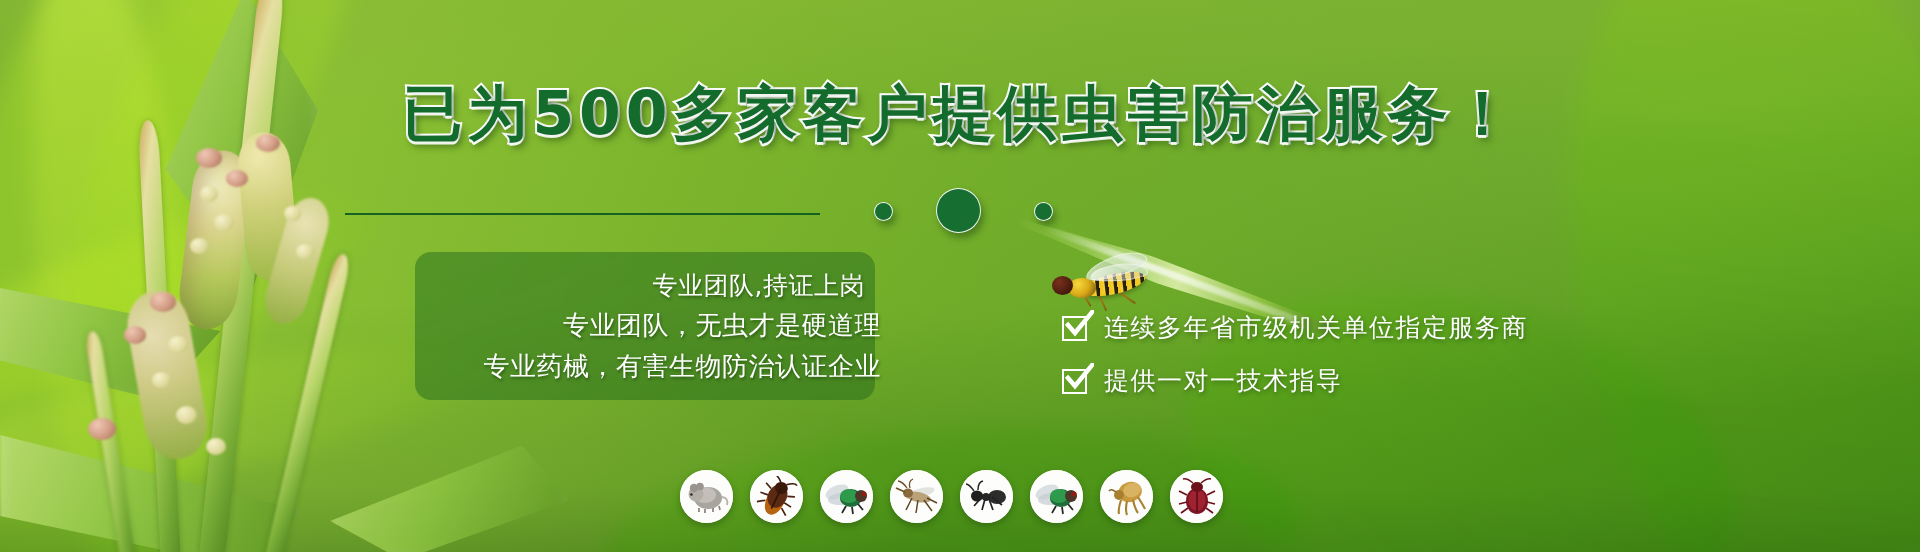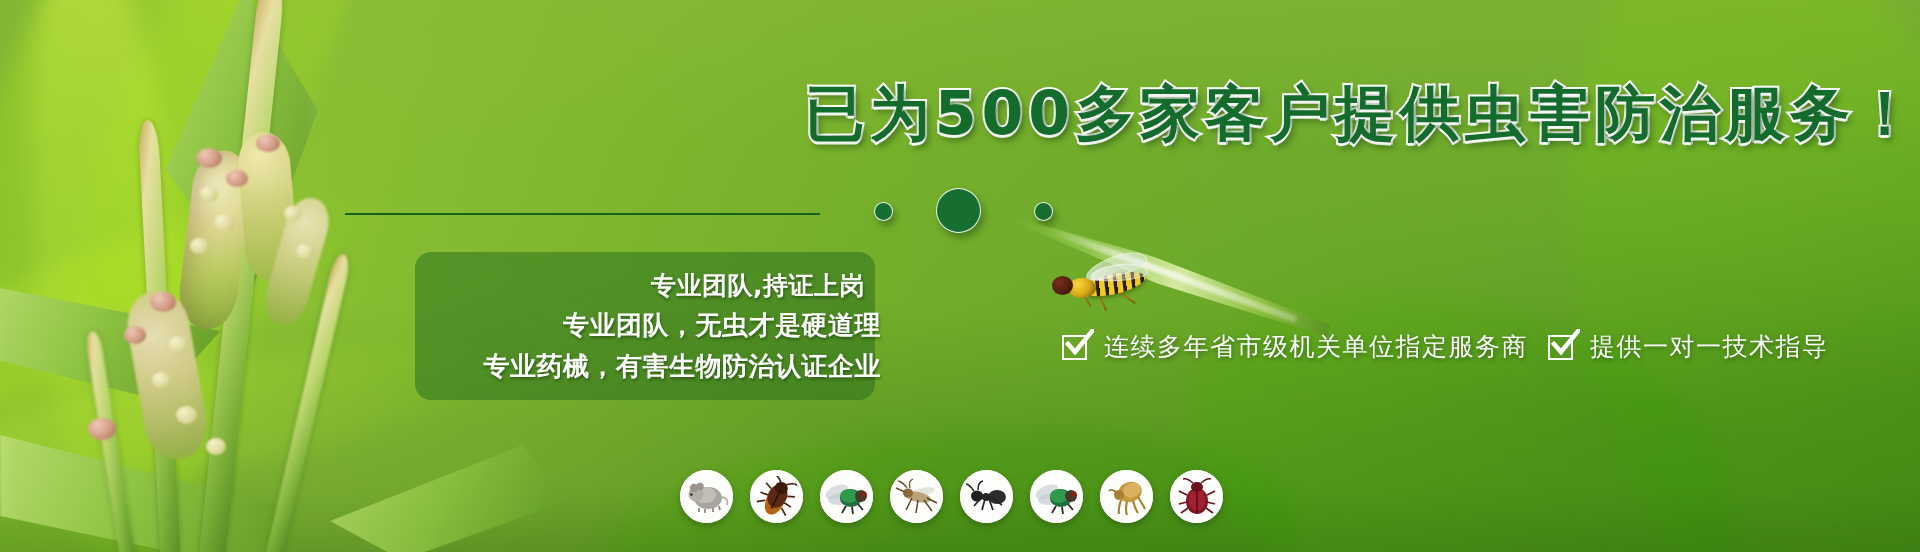--- a/index.html
+++ b/index.html
@@ -101,21 +101,21 @@
     transform: rotate(16deg); filter: blur(1.2px); }
   .bud { position: absolute; border-radius: 50%; filter: blur(.8px); }
   .bud.pink { background: radial-gradient(circle at 34% 30%, #f0c8b6 0%, #d09a82 55%, #9d6a4f 100%); }
   .bud.pale { background: radial-gradient(circle at 34% 30%, #f6f2cc 0%, #dfd99c 58%, #aab95c 100%); }
 
   
   .headline {
     position: absolute;
     left: 0; right: 0;
     top: 74px;
-    text-align: right;
+    text-align: center;
     font-size: 60px;
     font-weight: bold;
     letter-spacing: 5px;
     color: #136b2c;
     font-family: "DejaVu Sans", "Liberation Sans", sans-serif;
     -webkit-text-stroke: 4px #ffffff;
     paint-order: stroke fill;
     text-shadow:
       0 3px 0 rgba(255,255,255,.85),
       3px 5px 7px rgba(22,60,12,.55);
@@ -158,21 +158,21 @@
     width: 478px; height: 148px;
     display: flex;
     flex-direction: column;
     justify-content: center;
     align-items: flex-end;
     padding-right: 12px;
     gap: 6px;
   }
   .fline {
     color: #ffffff;
-    font-weight: bold;
+    font-weight: normal;
     white-space: nowrap;
     text-shadow: 1px 2px 3px rgba(18,52,10,.55);
     font-family: "DejaVu Sans", "Liberation Sans", sans-serif;
   }
   .fline.f1 { font-size: 25px; letter-spacing: .5px; margin-right: 16px; }
   .fline.f2 { font-size: 26px; letter-spacing: .5px; }
   .fline.f3 { font-size: 26px; letter-spacing: .5px; }
 
   
   .grass-blade {
@@ -227,22 +227,22 @@
     background: linear-gradient(90deg,#caa31c,#7e5f10);
     border-radius: 2px;
   }
   .hf-leg.g1 { left: 34px; top: 44px; width: 22px; transform: rotate(58deg); }
   .hf-leg.g2 { left: 48px; top: 46px; width: 26px; transform: rotate(66deg); }
   .hf-leg.g3 { left: 68px; top: 42px; width: 30px; transform: rotate(34deg); }
 
   
   .checklist {
     position: absolute;
-    left: 1062px; top: 330px;
-    display: flex; flex-direction: row;
+    left: 1062px; top: 311px;
+    display: flex; flex-direction: column;
     gap: 20px;
   }
   .check-row { display: flex; align-items: center; gap: 14px; }
   .check-box { width: 28px; height: 28px; position: relative; flex: 0 0 auto; }
   .check-box .sq {
     position: absolute; inset: 2px 3px 1px 0;
     border: 2px solid #ffffff;
   }
   .check-box .tick {
     position: absolute; left: 2px; top: -4px; width: 30px; height: 30px;

